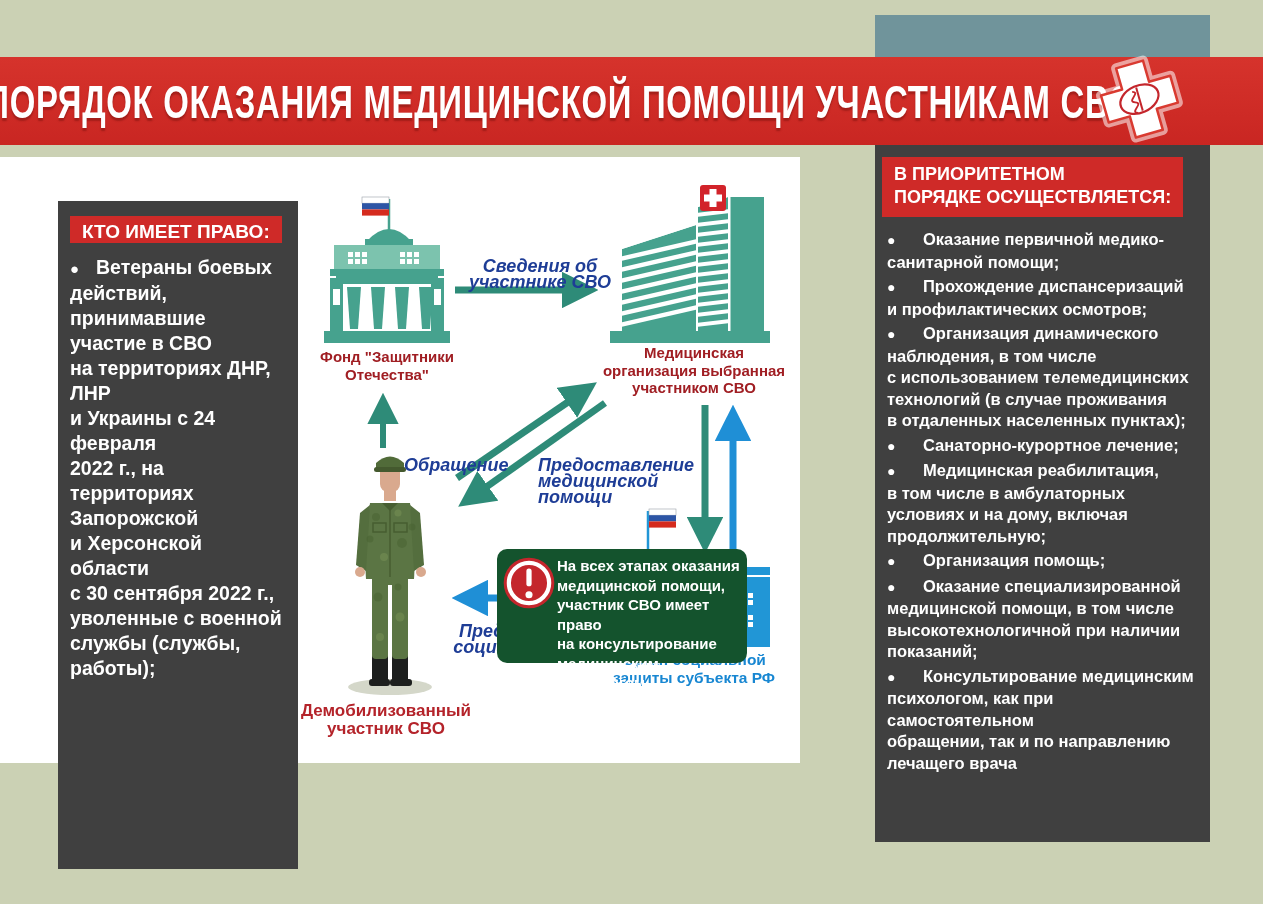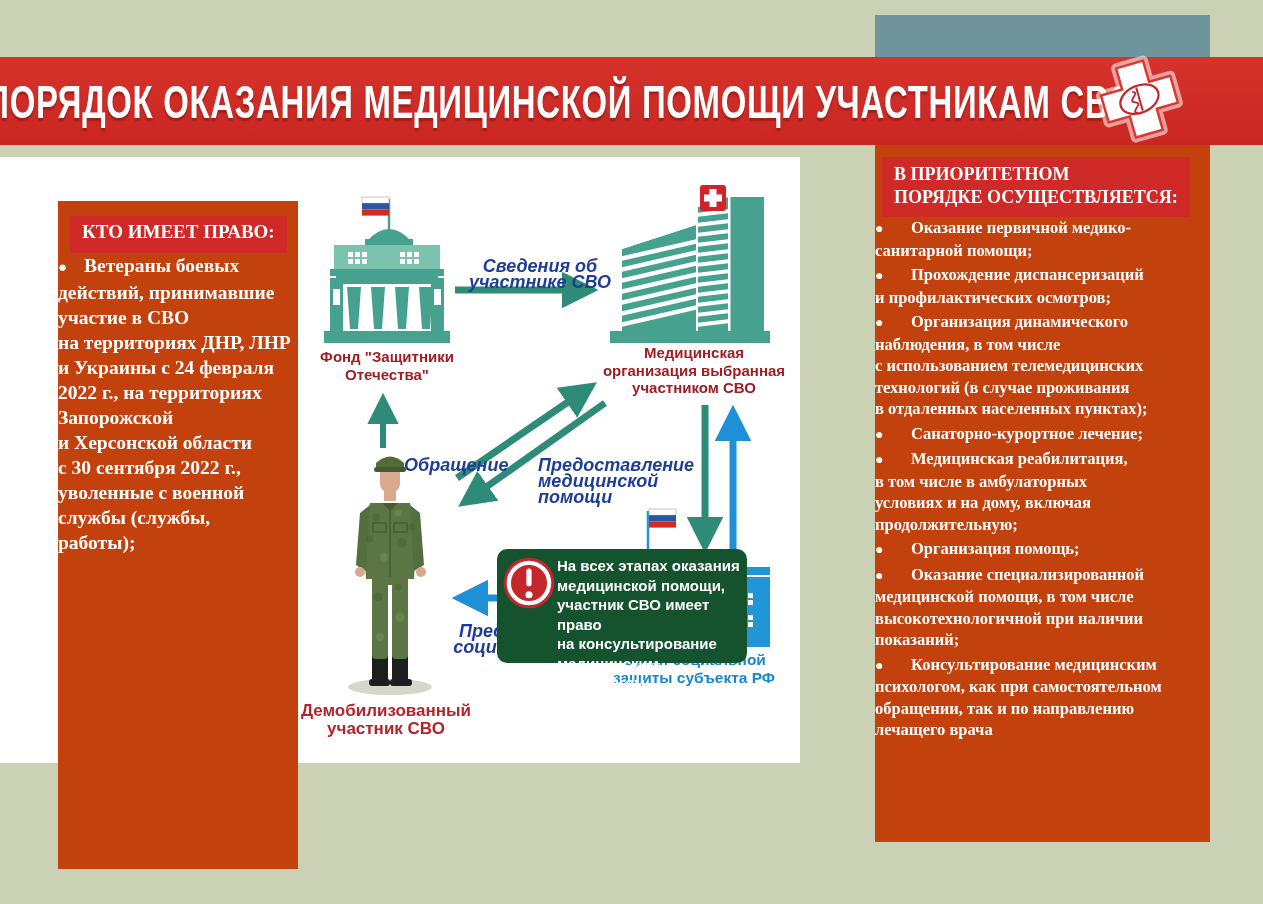--- a/index.html
+++ b/index.html
@@ -17,30 +17,30 @@
           display:flex;align-items:center;justify-content:center;}
   .banner-title{display:inline-block;white-space:nowrap;transform:scaleX(.70);
           transform-origin:50% 50%;color:#ffffff;font-weight:700;font-size:47px;
           letter-spacing:1px;text-shadow:0 3px 2px rgba(110,15,12,.45);}
   .banner-icon{position:absolute;left:1088px;top:-4px;}
 
   
   .white-panel{left:0;top:157px;width:800px;height:606px;background:#ffffff;z-index:1;}
 
   
-  .side-panel{background:#c2410c;color:#ffffff;z-index:2;font-family:Liberation Serif, serif;}
+  .side-panel{background:#404040;color:#ffffff;z-index:2;}
   .left-panel{left:58px;top:201px;width:240px;height:668px;}
   .right-panel{left:875px;top:145px;width:335px;height:697px;}
 
   .badge{background:#cf2a28;color:#ffffff;font-weight:700;}
-  .left-badge{display:inline-block;margin:15px 0 0 12px;padding:5px 12px 10px;font-size:19px;}
+  .left-badge{display:inline-block;margin:15px 0 0 12px;padding:5px 12px 0;font-size:19px;}
   .right-badge{display:inline-block;margin:12px 0 0 7px;padding:6px 12px 8px;font-size:18px;
                line-height:23px;white-space:pre-line;}
 
-  ul.blist{list-style:none;margin:0;padding:0;font-weight:700;}
+  ul.blist{list-style:none;margin:0;padding:12px;font-weight:700;}
   ul.blist li{white-space:pre-line;}
   ul.blist li::before{content:"●";display:inline-block;}
   .llist{margin:14px 10px 0 12px;font-size:19.5px;line-height:25px;}
   .llist li{margin-bottom:12px;}
   .llist li::before{width:26px;font-size:15px;}
   .rlist{margin:14px 6px 0 9px;font-size:16.5px;line-height:21.5px;}
   .rlist li{margin-bottom:3px;}
   .rlist li::before{width:36px;font-size:14px;}
 
   

